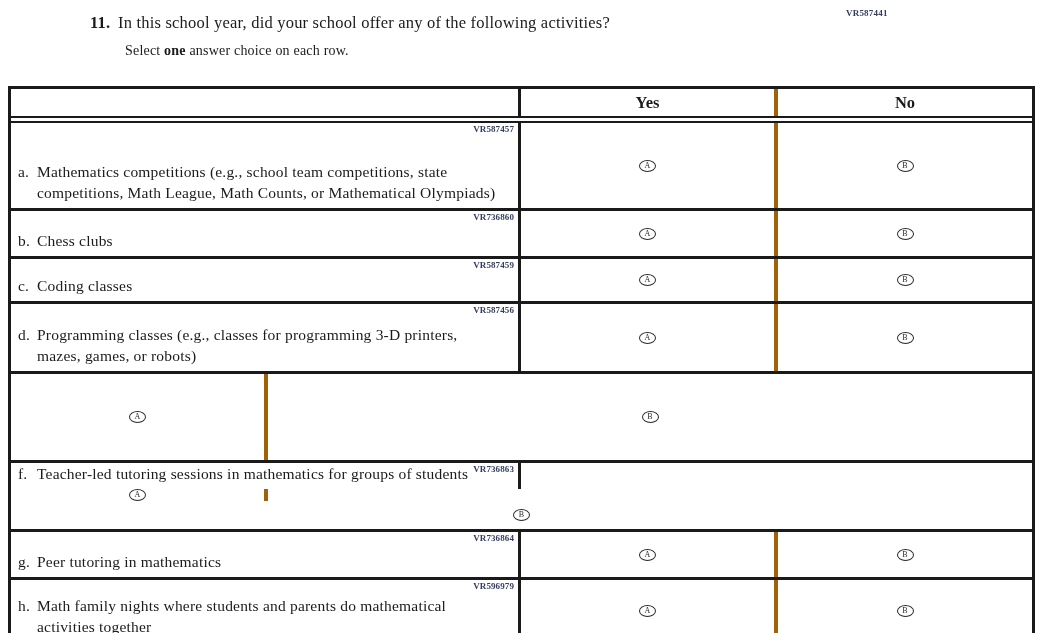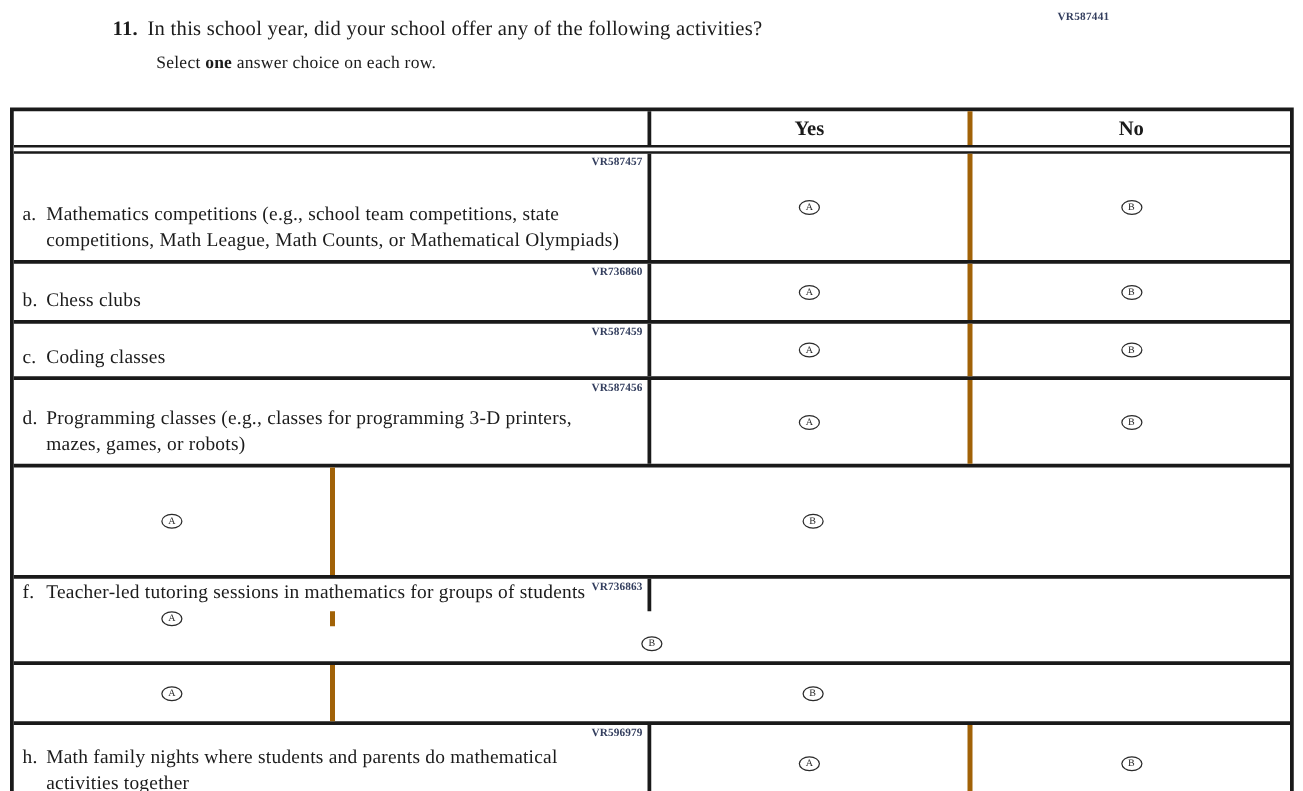--- a/index.html
+++ b/index.html
@@ -264,20 +264,27 @@
       </div>
       <div class="col-yes">
           <span class="bubble">A</span>
         </div>
       <div class="col-no">
           <span class="bubble">B</span>
         </div>
     </div>
 
     <div class="trow r-g">
+      <div class="col-label">
+        <span class="row-code">VR736864</span>
+        <div class="row-inner">
+          <span class="row-letter">g.</span>
+          <span class="row-text">Peer tutoring in mathematics</span>
+        </div>
+      </div>
       <div class="col-yes">
           <span class="bubble">A</span>
         </div>
       <div class="col-no">
           <span class="bubble">B</span>
         </div>
     </div>
 
     <div class="trow r-h">
       <div class="col-label">

